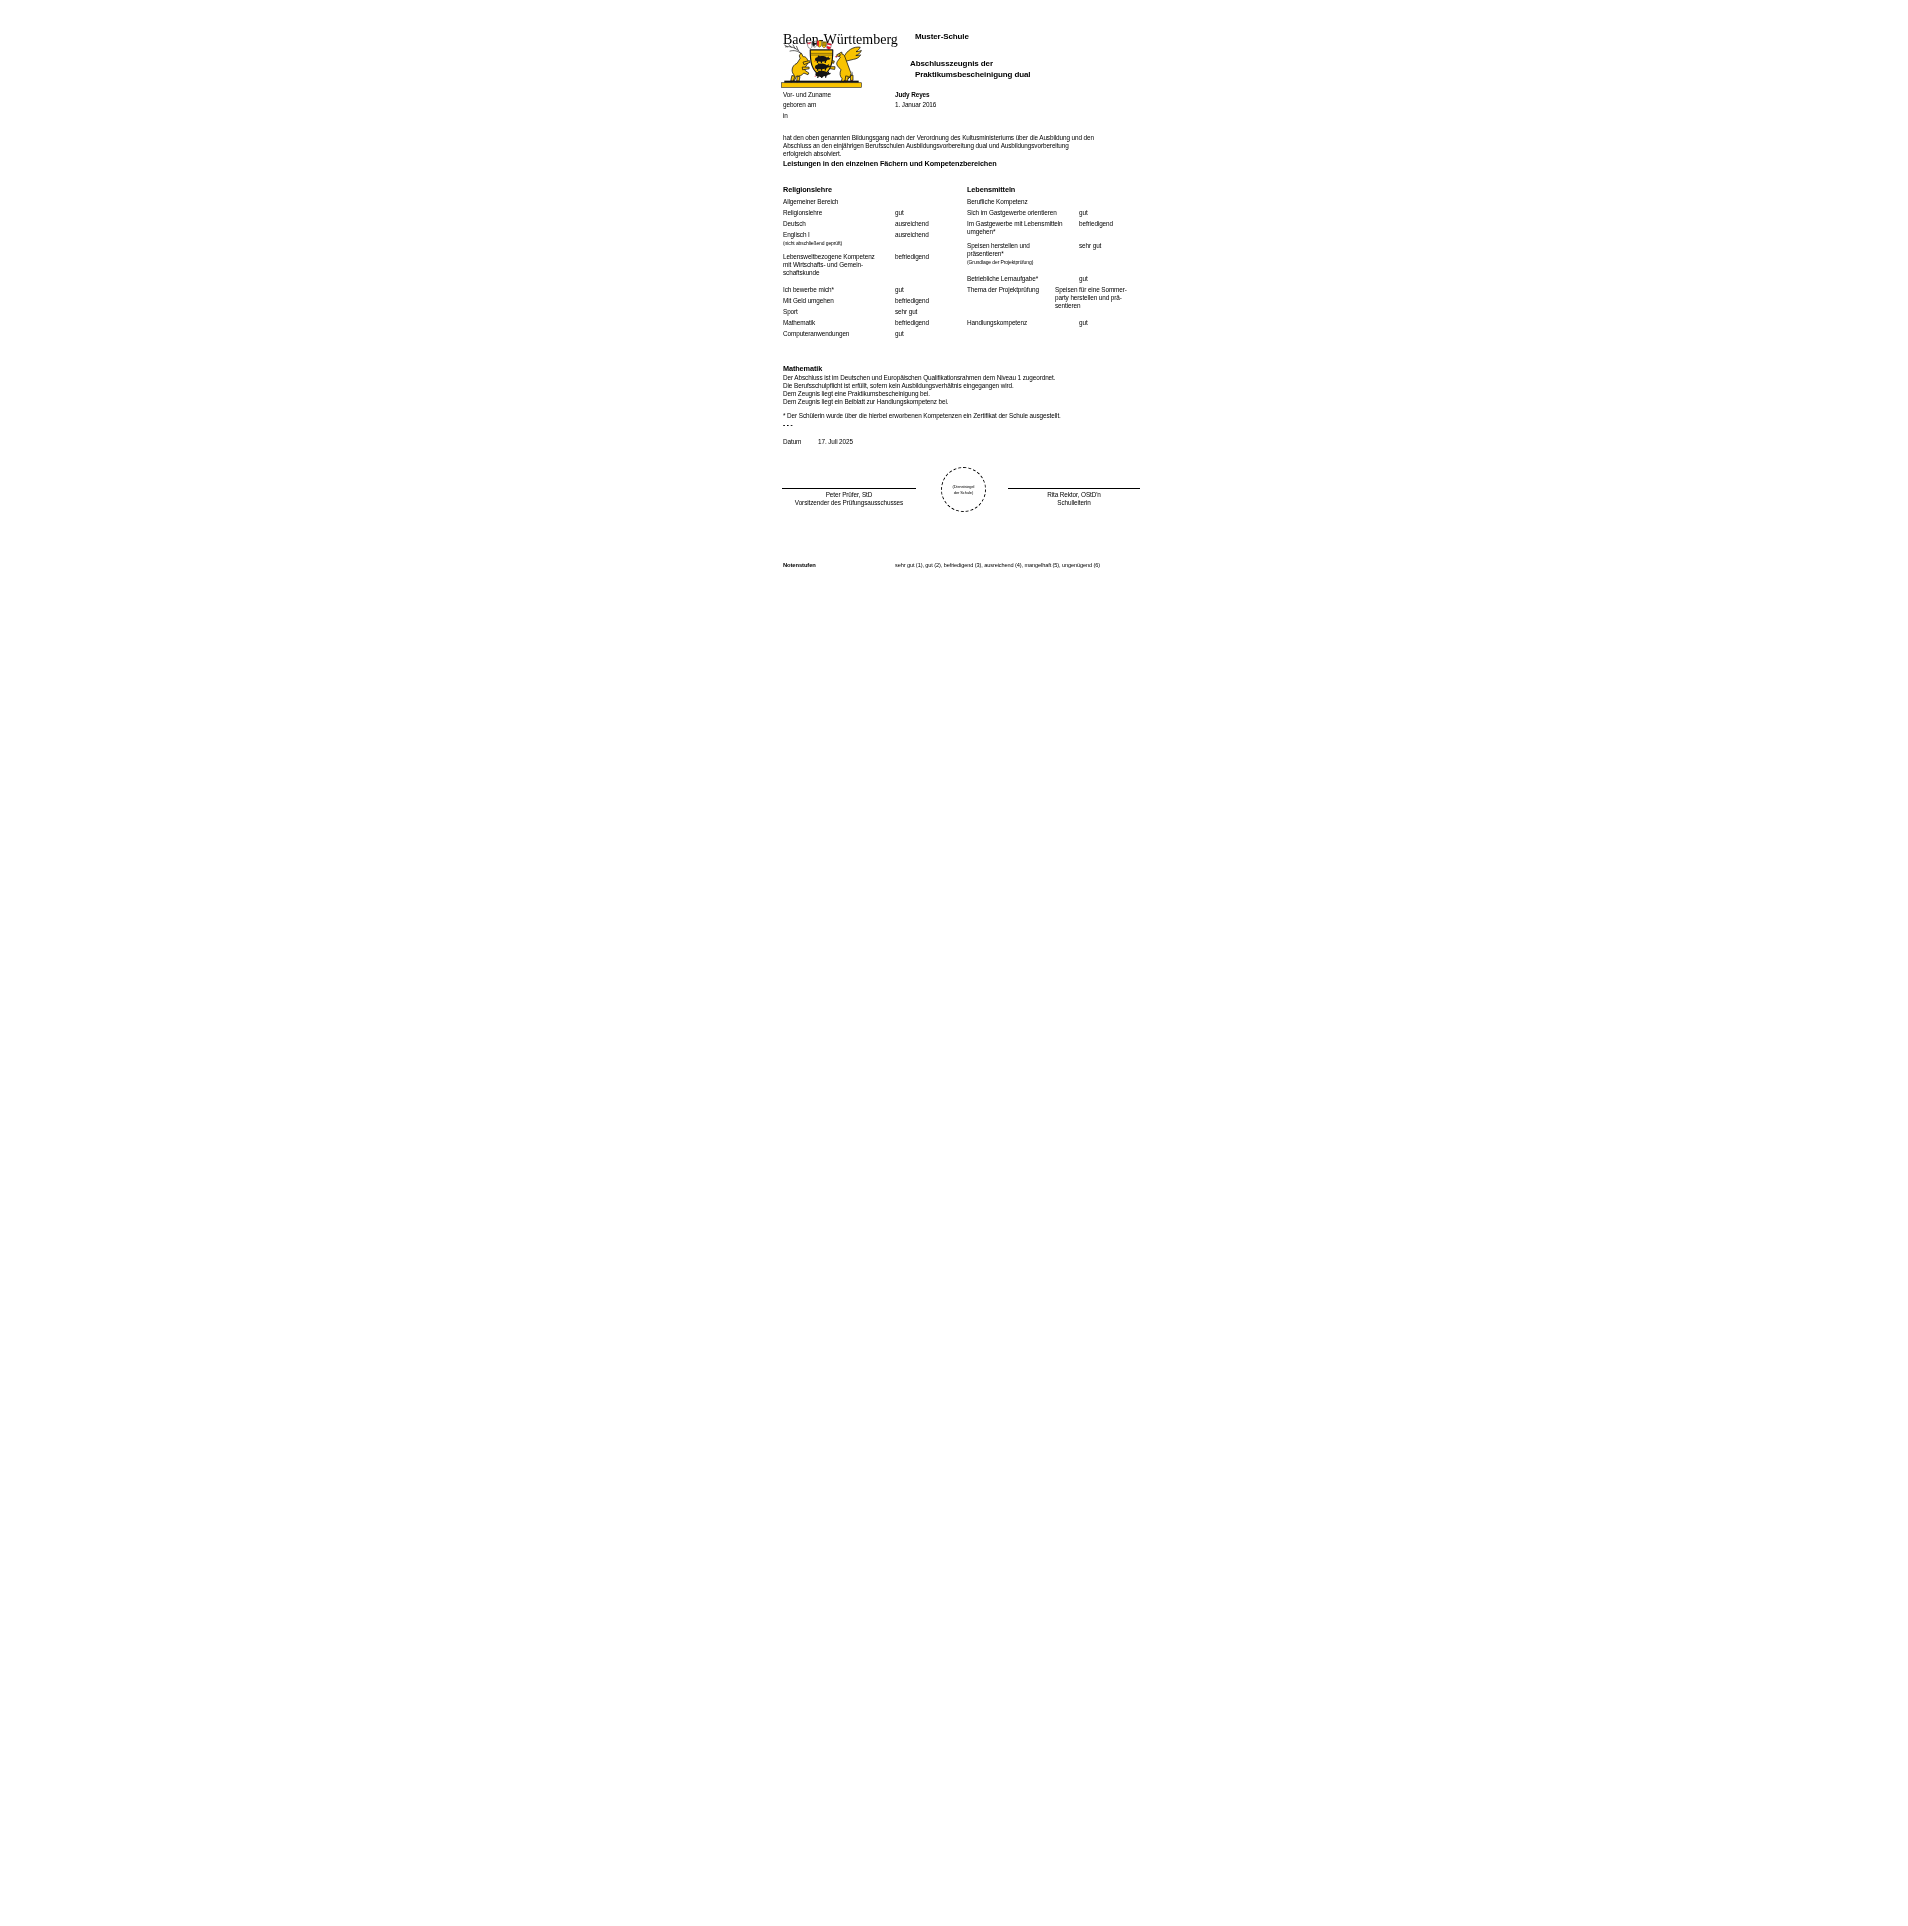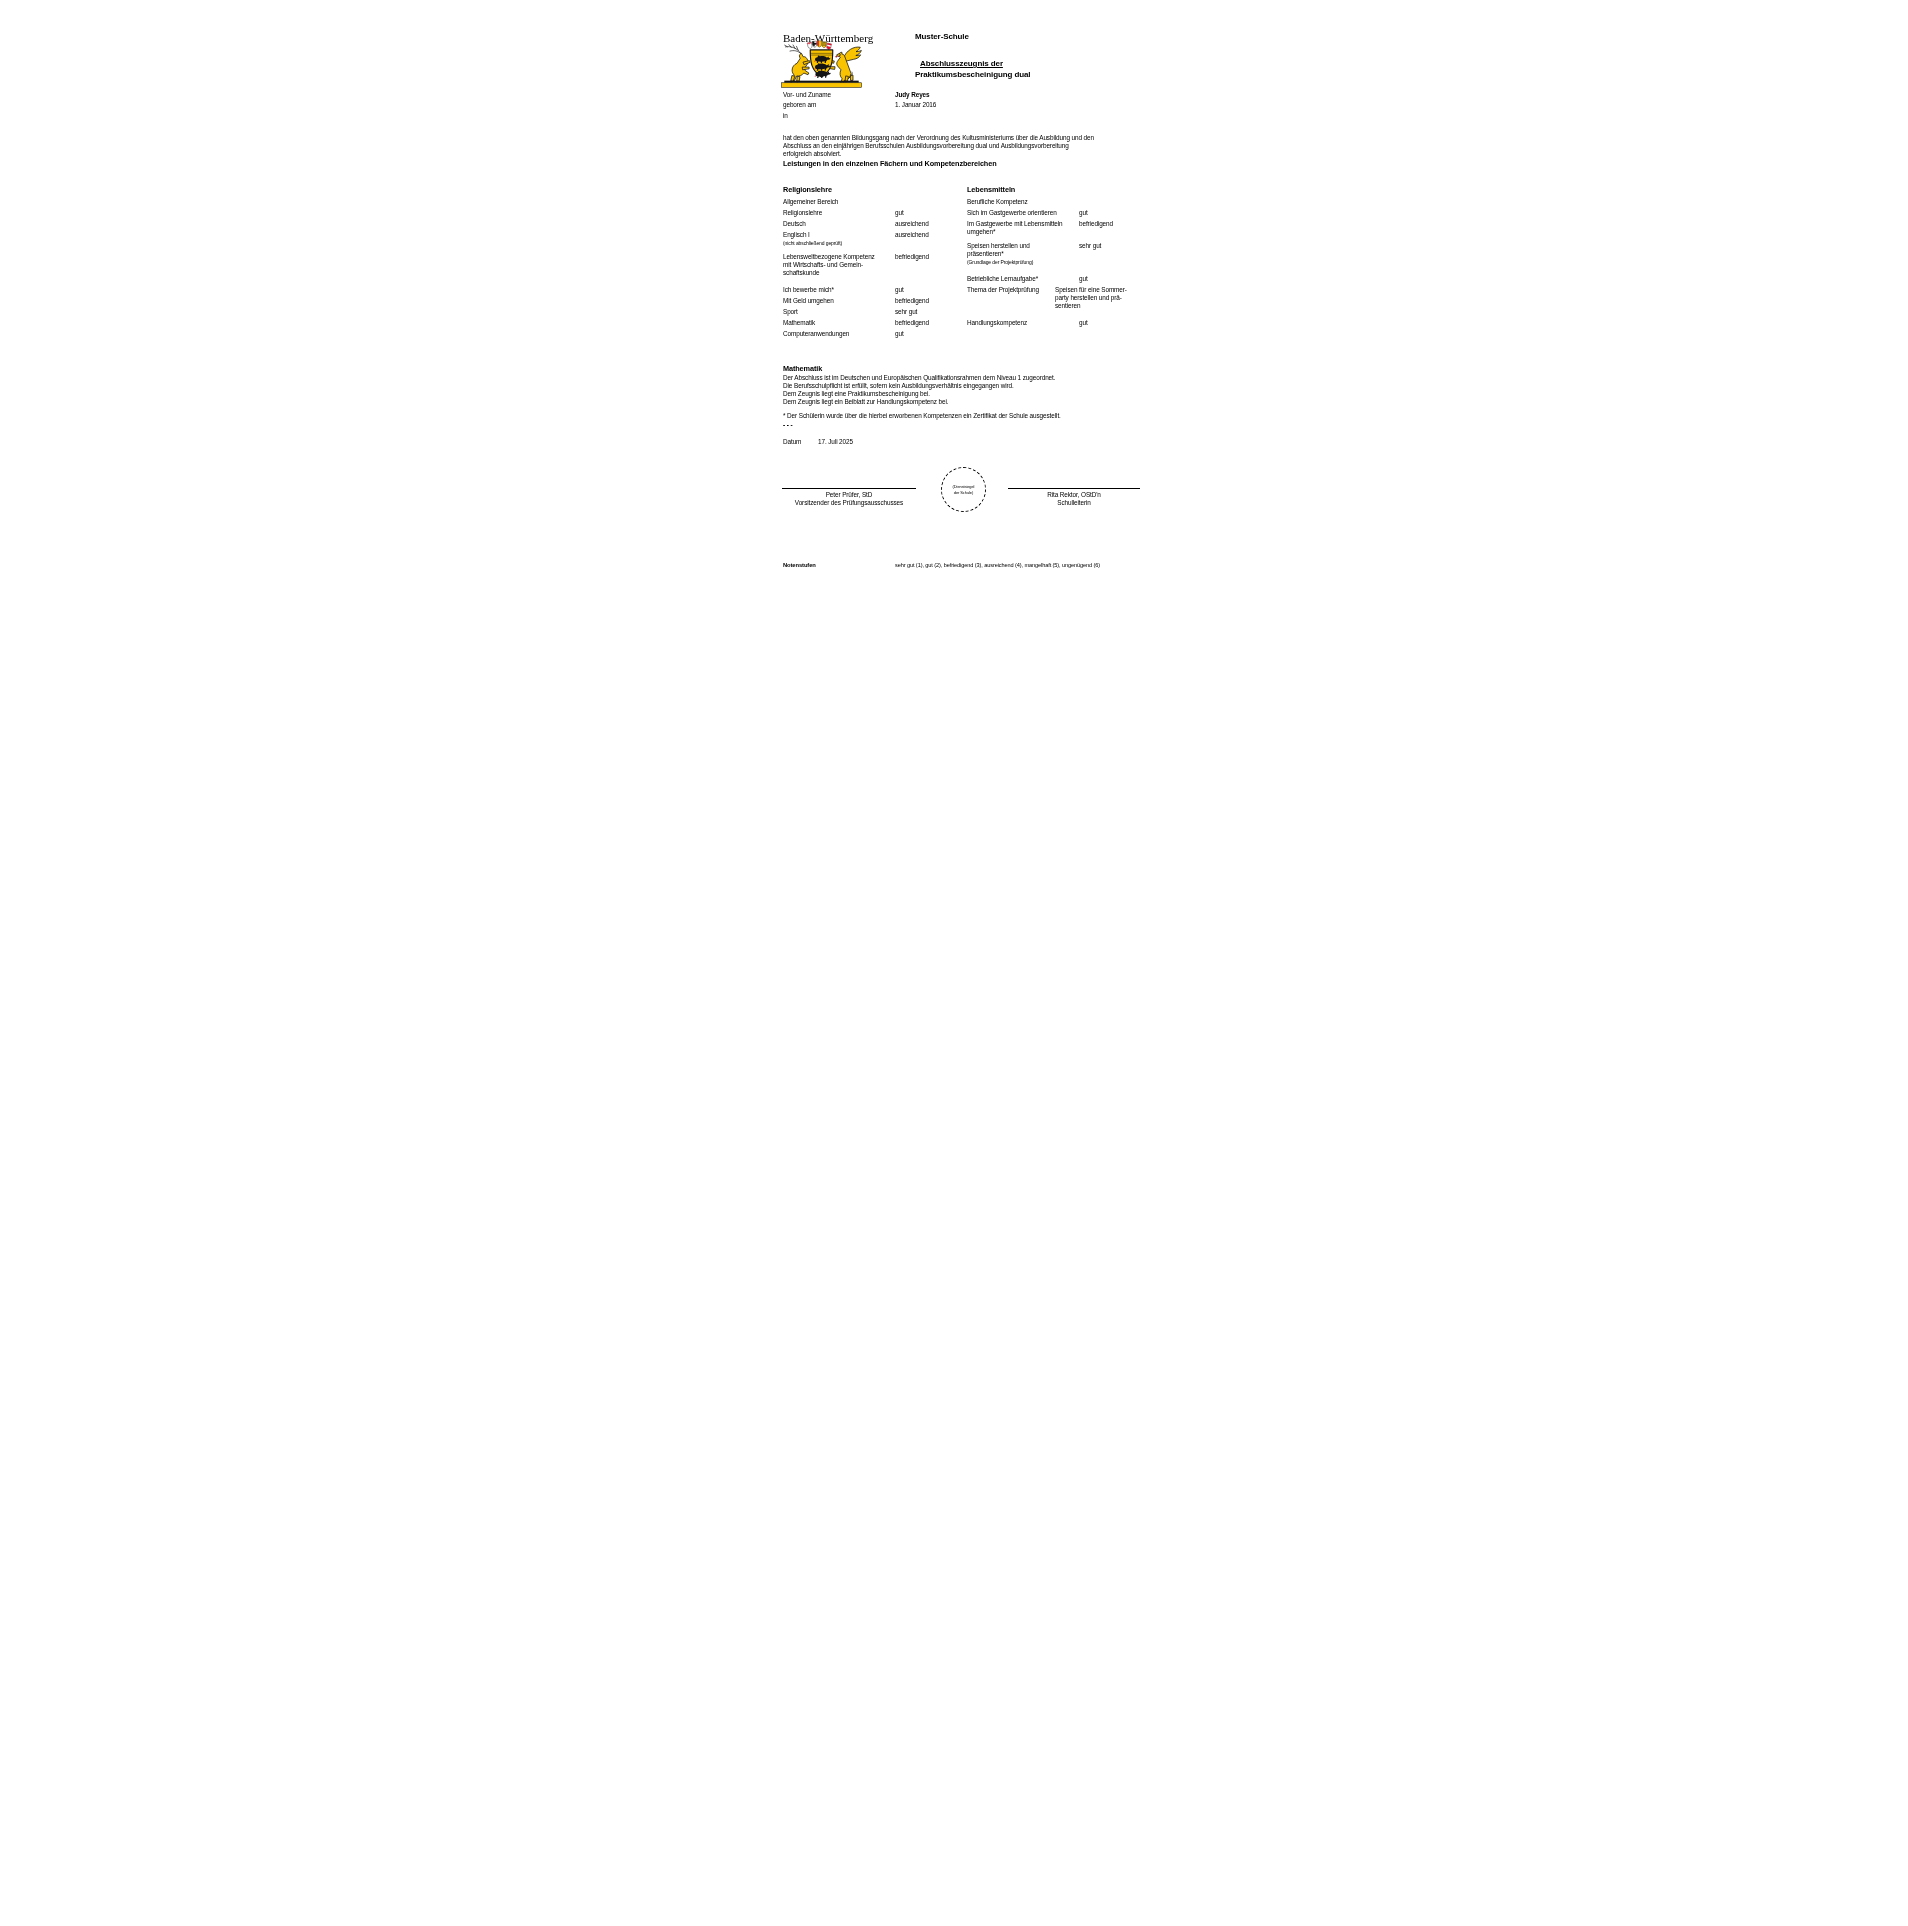--- a/index.html
+++ b/index.html
@@ -4,21 +4,21 @@
 <style>
   html,body{margin:0;padding:0;background:#fff;}
   .page{position:relative;width:424px;height:599px;margin:0 auto;background:#fff;color:#000;
         font-family:"Liberation Sans", sans-serif;letter-spacing:-0.1px;overflow:hidden;}
   .abs{position:absolute;white-space:nowrap;}
   .t{font-size:6.4px;line-height:8px;}
   .b{font-weight:bold;}
   .h21{font-size:8px;font-weight:bold;line-height:10.8px;margin-left:20px;}
   .h19{font-size:7.3px;font-weight:bold;}
   .small{font-size:5px;}
-  .serif{font-family:"Liberation Serif", serif;font-size:11px;letter-spacing:0;}
+  .serif{font-family:"Liberation Serif", serif;font-size:14px;letter-spacing:0;}
   .sigline{position:absolute;height:0.8px;background:#000;}
   .sigblock{position:absolute;text-align:center;font-size:6.4px;line-height:8px;}
   .seal{position:absolute;border:0.6px dashed #000;border-radius:50%;display:flex;flex-direction:column;
         align-items:center;justify-content:center;text-align:center;font-size:4px;line-height:5.2px;}
   .f15{font-size:5.8px;font-weight:bold;}
   .f14{font-size:5.6px;}
 </style>
 </head>
 <body>
 
@@ -99,21 +99,21 @@
       <use href="#lion" x="189" y="164"></use>
     </g>
 
     <g>
       <rect x="30" y="213" width="390" height="11" fill="#141414"></rect>
       <rect x="16" y="224" width="418" height="24" fill="#F9C301" stroke="#141414" stroke-width="3"></rect>
     </g>
   </svg>
 
   <div class="abs h21" style="left:153px;top:32px;">Muster-Schule</div>
-  <div class="abs h21" style="left:158px;top:59px;text-decoration:underline;">Abschlusszeugnis der</div>
+  <div class="abs h21" style="left:148px;top:59px;">Abschlusszeugnis der</div>
   <div class="abs h21" style="left:153px;top:70px;">Praktikumsbescheinigung dual</div>
 
   <div class="abs t" style="left:41px;top:91px;">Vor- und Zuname</div>
   <div class="abs t b" style="left:153px;top:91px;">Judy Reyes</div>
   <div class="abs t" style="left:41px;top:101px;">geboren am</div>
   <div class="abs t" style="left:153px;top:101px;">1. Januar 2016</div>
   <div class="abs t" style="left:41px;top:112px;">in</div>
   <div class="abs t" style="left:153px;top:112px;"></div>
 
   <div class="abs" style="left:41px;top:134px;">

